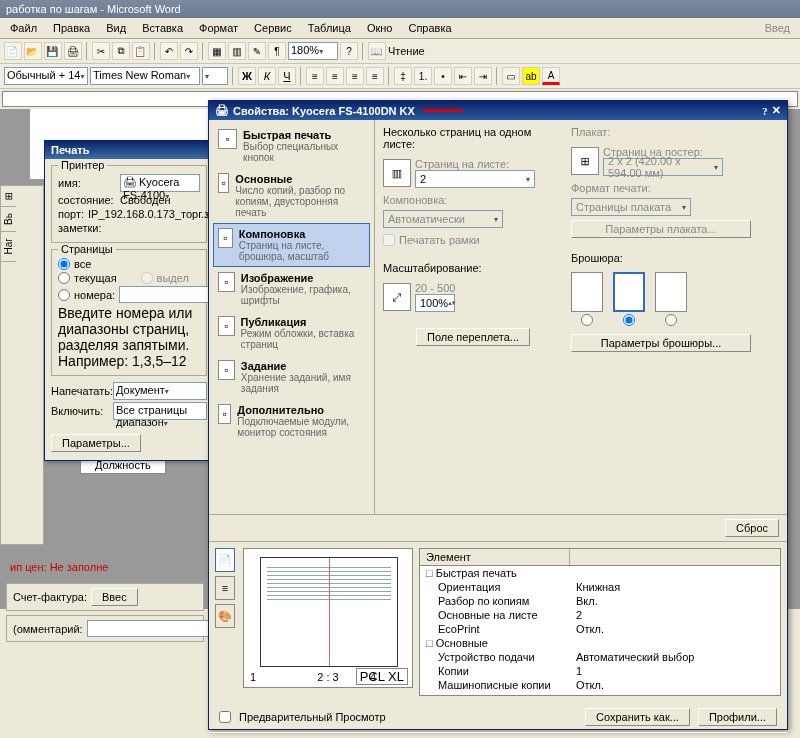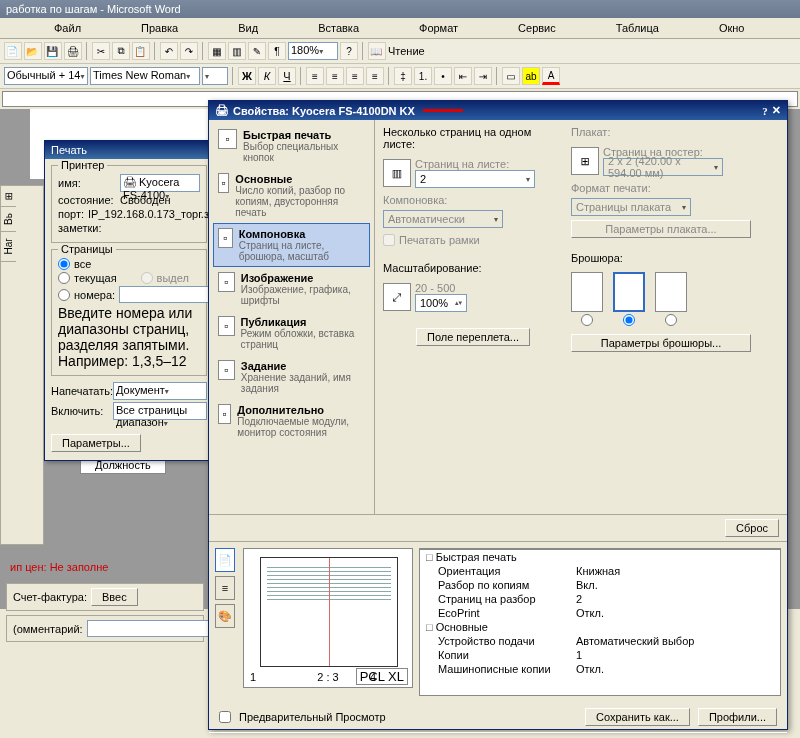--- a/index.html
+++ b/index.html
@@ -1,31 +1,31 @@
 <!DOCTYPE html>
 <html><head>
 <meta charset="utf-8">
 <style>
   * { box-sizing: border-box; margin: 0; padding: 0; font-family: Tahoma, sans-serif; font-size: 11px; }
   body { background: #ece9d8; width: 800px; height: 738px; overflow: hidden; position: relative; }
 
   
   .word-title { background: linear-gradient(#7b8a9e,#6b7a8e); color: #fff; padding: 3px 6px; height: 18px; }
   .word-menu { background: #ece9d8; padding: 2px 4px; display: flex; gap: 4px; border-bottom: 1px solid #aca899; }
-  .word-menu span { padding: 2px 6px; margin-left: 44px; }
+  .word-menu span { padding: 2px 6px; }
   .word-tool { background: #efece0; padding: 3px 4px; display: flex; gap: 2px; align-items: center; border-bottom: 1px solid #c8c4b2; flex-wrap: nowrap; overflow: hidden; }
   .tb { width: 18px; height: 18px; border: 1px solid #d4cfb8; background: #f6f4ea; display:inline-flex; align-items:center; justify-content:center; font-size:10px;}
   .sep { width: 2px; height: 18px; border-left: 1px solid #aca899; margin: 0 2px; }
   .ruler { height: 16px; background: #fff; border: 1px solid #888; margin: 2px; position: relative; }
   .doc { background: #999; padding: 0 6px; height: 500px; }
   .page { background: #fff; margin: 0 auto; width: 740px; padding: 20px 30px; font-family: 'Times New Roman', serif; font-size: 26px; }
 
   
   .print-dlg { position: absolute; left: 44px; top: 140px; width: 170px; background: #ece9d8; border: 1px solid #0a246a; box-shadow: 2px 2px 4px rgba(0,0,0,.3); }
-  .dlg-title { background: linear-gradient(#0a246a,#3b6ea5); color:#fff; padding: 3px 6px; font-weight: normal; }
+  .dlg-title { background: linear-gradient(#0a246a,#3b6ea5); color:#fff; padding: 3px 6px; font-weight: bold; }
   .dlg-body { padding: 6px; }
   .fieldset { border: 1px solid #aca899; padding: 6px 6px 6px 6px; margin-bottom: 6px; position: relative; }
   .fieldset > .legend { position: absolute; top: -7px; left: 6px; background: #ece9d8; padding: 0 3px; }
   .row { display: flex; align-items: center; margin: 2px 0; gap: 4px; }
   .lbl { width: 58px; }
   .txt { border: 1px solid #7f9db9; background:#fff; padding: 1px 2px; height: 17px; flex:1; }
   .sel { border: 1px solid #7f9db9; background:#fff; padding: 1px 2px; height: 18px; flex:1; }
   .btn { background: #ece9d8; border: 1px solid #888; border-top-color:#fff; border-left-color:#fff; padding: 2px 10px; }
   .radio,.chk { width:12px; height:12px; }
   .hint { color:#000; font-size: 14px; }
@@ -38,21 +38,21 @@
   .cat { display:flex; gap:6px; padding: 4px 4px; cursor:default; border:1px solid transparent; }
   .cat.sel-cat { border:1px solid #316ac5; background:#c1d2ee; }
   .cat-icon { width:20px; height:20px; border:1px solid #888; background:#fff; display:flex; align-items:center; justify-content:center; font-size:12px; }
   .cat-txt b { display:block; }
   .cat-txt span { color:#666; font-size:10px; display:block; line-height:1.1; }
   .main-col { flex:1; padding: 6px 8px; display:flex; gap:8px; }
   .pcol { display:flex; flex-direction:column; gap:4px; }
   .group-title { margin-bottom:2px; }
   .dropdown { border:1px solid #7f9db9; background:#ece9d8; color:#888; padding:1px 4px; height:18px; width:120px; display:flex; justify-content:space-between; align-items:center;}
   .dropdown.enabled { background:#fff; color:#000;}
-  .num { border:1px solid #7f9db9; background:#fff; height:18px; width:52px; padding:1px 4px; display:flex; justify-content:space-between; align-items:center;}
+  .num { border:1px solid #7f9db9; background:#fff; height:18px; width:40px; padding:1px 4px; display:flex; justify-content:space-between; align-items:center;}
   .reset-row { display:flex; justify-content:flex-end; padding: 4px 8px; border-top:1px solid #aca899; border-bottom:1px solid #aca899;}
   .preview-row { display:flex; height:160px; padding:6px; gap:6px;}
   .pv-tabs { width:22px; display:flex; flex-direction:column; gap:4px; }
   .pv-tab { width:20px; height:24px; border:1px solid #888; background:#ece9d8; display:flex; align-items:center; justify-content:center;}
   .pv-tab.active { background:#fff; border-color:#316ac5; }
   .pv-img { border:1px solid #888; background:#fff; flex:0 0 170px; position:relative; height:140px;}
   .pv-img .sheet { position:absolute; left:16px; top:8px; width:138px; height:110px; border:1px solid #333; background:#fff;}
   .pv-img .line { height:1px; background:#8aa; margin:3px 6px;}
   .info-table { flex:1; border:1px solid #888; background:#fff; overflow:auto;}
   .info-hd { display:flex; background:#ece9d8; border-bottom:1px solid #888;}
@@ -372,36 +372,37 @@
             <div class="line"></div>
         </div>
       </div>
       <span style="position:absolute;left:6px;bottom:4px">1</span>
       <span style="position:absolute;left:50%;bottom:4px;transform:translateX(-50%)">2 : 3</span>
       <span style="position:absolute;right:36px;bottom:4px">4</span>
       <span style="position:absolute;right:4px;bottom:2px;border:1px solid #888;padding:0 3px;font-size:13px">PCL XL</span>
     </div>
     <div class="info-table">
       <div class="info-hd">
+        <div class="c1">Элемент</div>
       </div>
       <div id="inforows">
           <div class="info-row">
             <div class="c1 grp">Быстрая печать</div>
             <div class="c2"></div>
           </div>
           <div class="info-row">
             <div class="c1 itm">Ориентация</div>
             <div class="c2">Книжная</div>
           </div>
           <div class="info-row">
             <div class="c1 itm">Разбор по копиям</div>
             <div class="c2">Вкл.</div>
           </div>
           <div class="info-row">
-            <div class="c1 itm">Страниц на разбор</div>
+            <div class="c1 itm">Основные на листе</div>
             <div class="c2">2</div>
           </div>
           <div class="info-row">
             <div class="c1 itm">EcoPrint</div>
             <div class="c2">Откл.</div>
           </div>
           <div class="info-row">
             <div class="c1 grp">Основные</div>
             <div class="c2"></div>
           </div>

